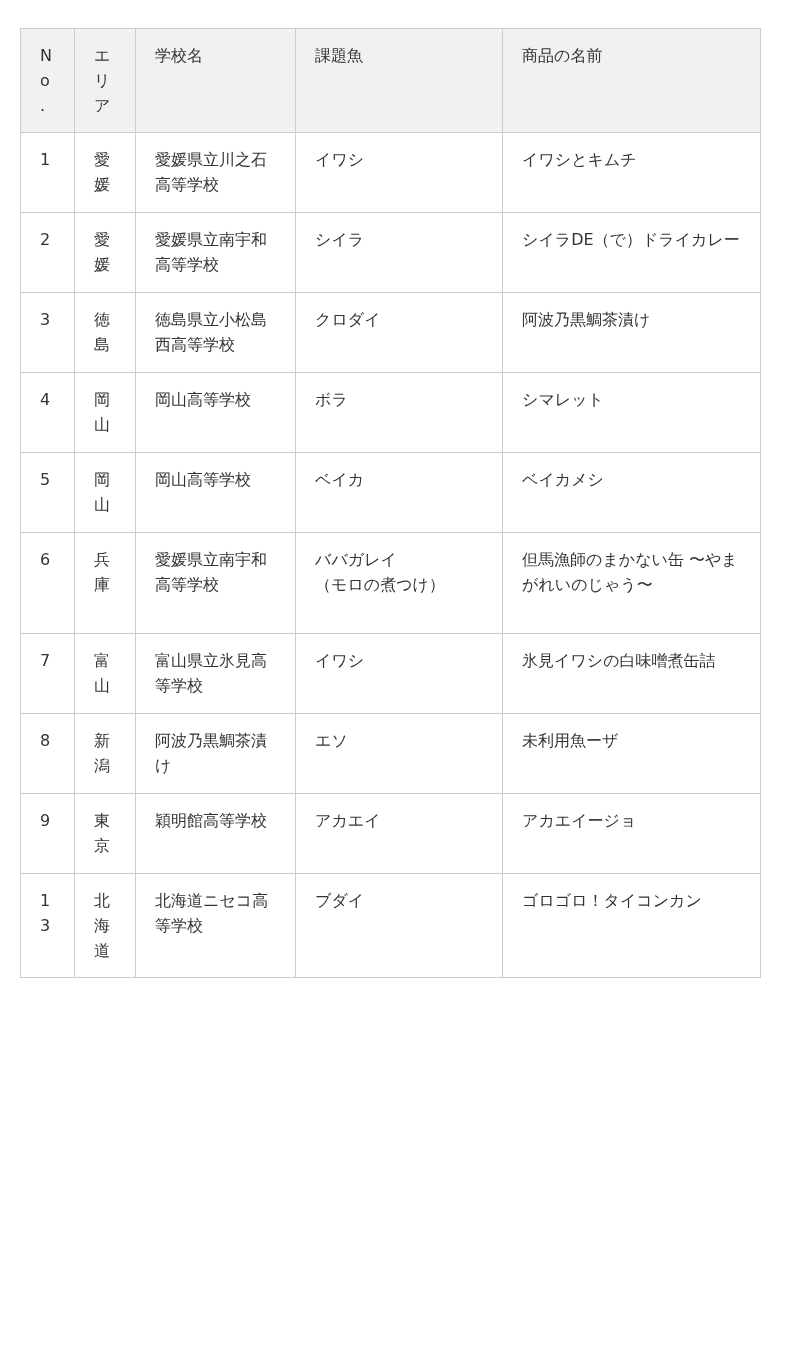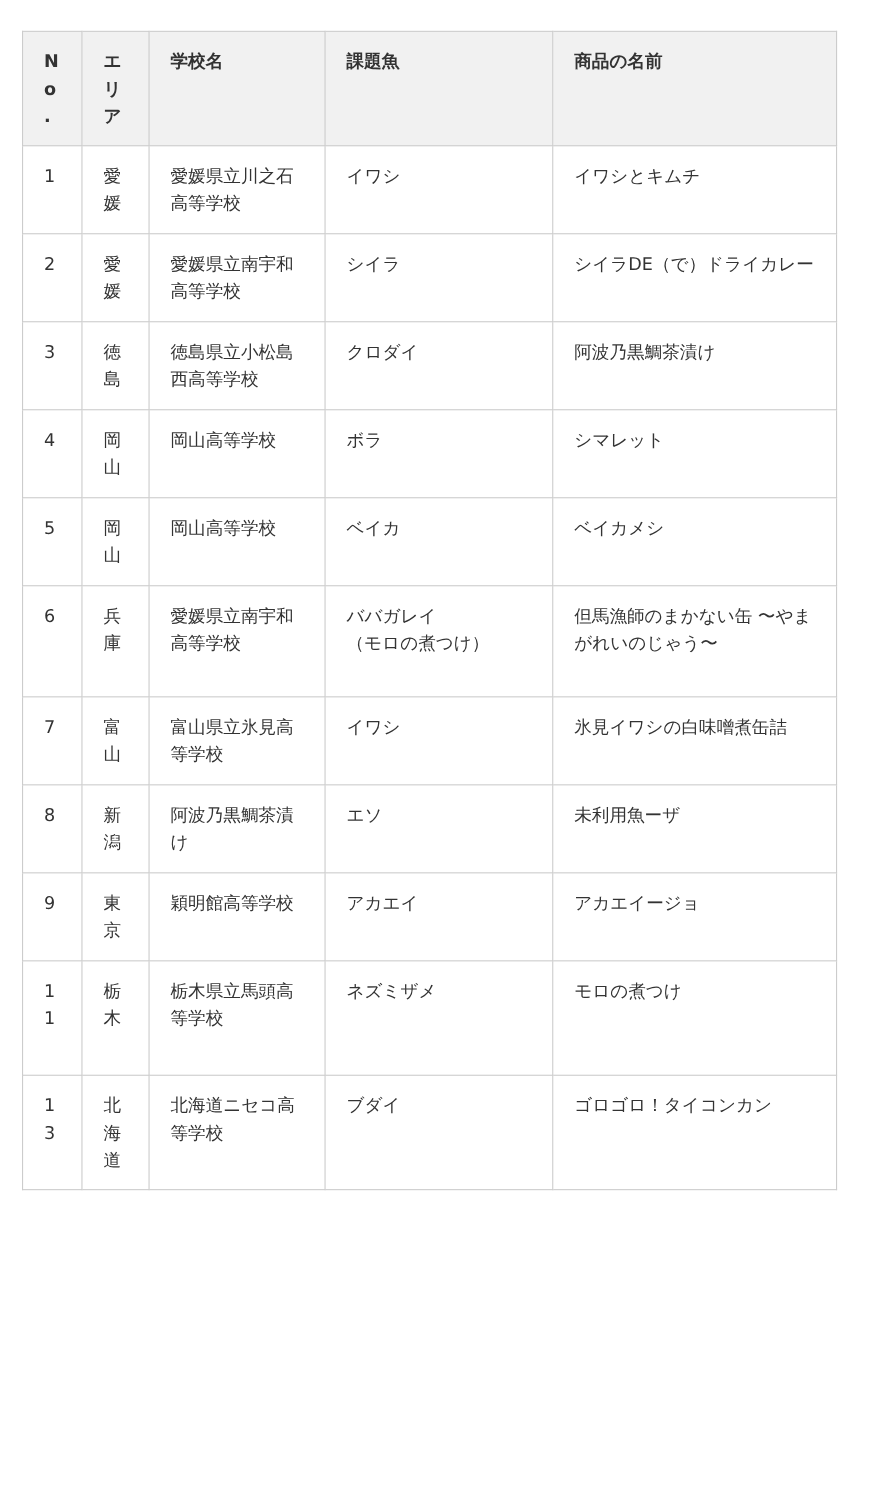--- a/index.html
+++ b/index.html
@@ -36,21 +36,21 @@
     padding: 14px 19px;
     word-break: break-all;
     overflow-wrap: anywhere;
     white-space: pre-line;
     box-sizing: border-box;
   }
   
   .data-table th:first-child,
   .data-table td:first-child { padding-right: 21px; }
 
-  .data-table thead th { background: #f1f1f1; font-weight: bold; }
+  .data-table thead th { background: #f1f1f1; }
   .data-table thead tr { height: 103px; }
   .data-table tbody tr { height: 80px; background: #ffffff; }
   .data-table tbody tr:nth-child(6)  { height: 101px; }
   .data-table tbody tr:nth-child(10) { height: 104px; }
   .data-table tbody tr:nth-child(13) { height: 105px; text-decoration: underline; }
   .data-table tbody tr:nth-child(14) { height: 103px; }
 </style>
 </head>
 <body>
 
@@ -131,27 +131,20 @@
         <td>未利用魚ーザ</td>
       </tr>
       <tr>
         <td>9</td>
         <td>東京</td>
         <td>穎明館高等学校</td>
         <td>アカエイ</td>
         <td>アカエイージョ</td>
       </tr>
       <tr>
-        <td>11</td>
-        <td>栃木</td>
-        <td>栃木県立馬頭高等学校</td>
-        <td>ネズミザメ</td>
-        <td>モロの煮つけ</td>
-      </tr>
-      <tr>
         <td>13</td>
         <td>北海道</td>
         <td>北海道ニセコ高等学校</td>
         <td>ブダイ</td>
         <td>ゴロゴロ！タイコンカン</td>
       </tr>
     </tbody>
   </table>
 </div>
 

